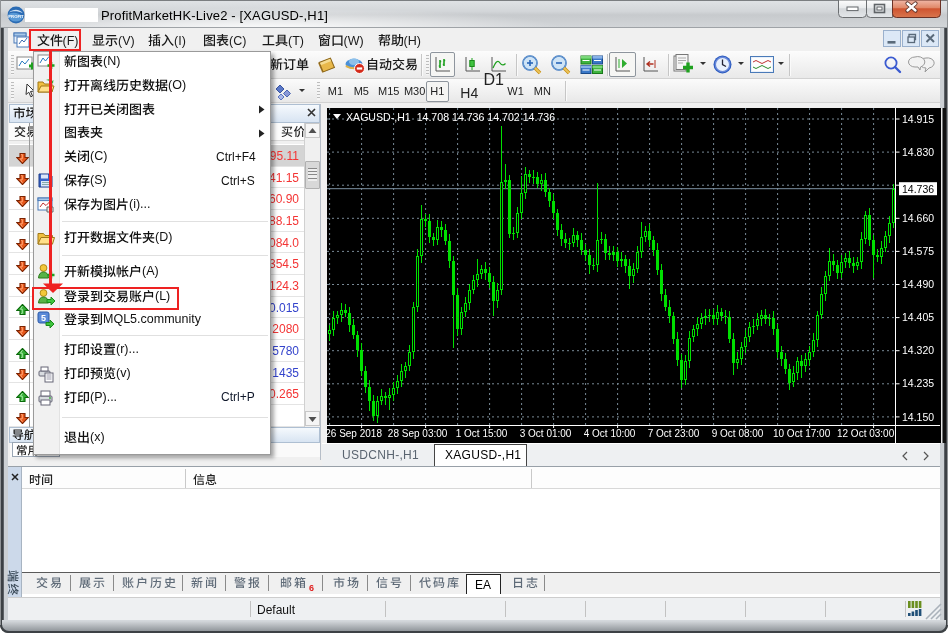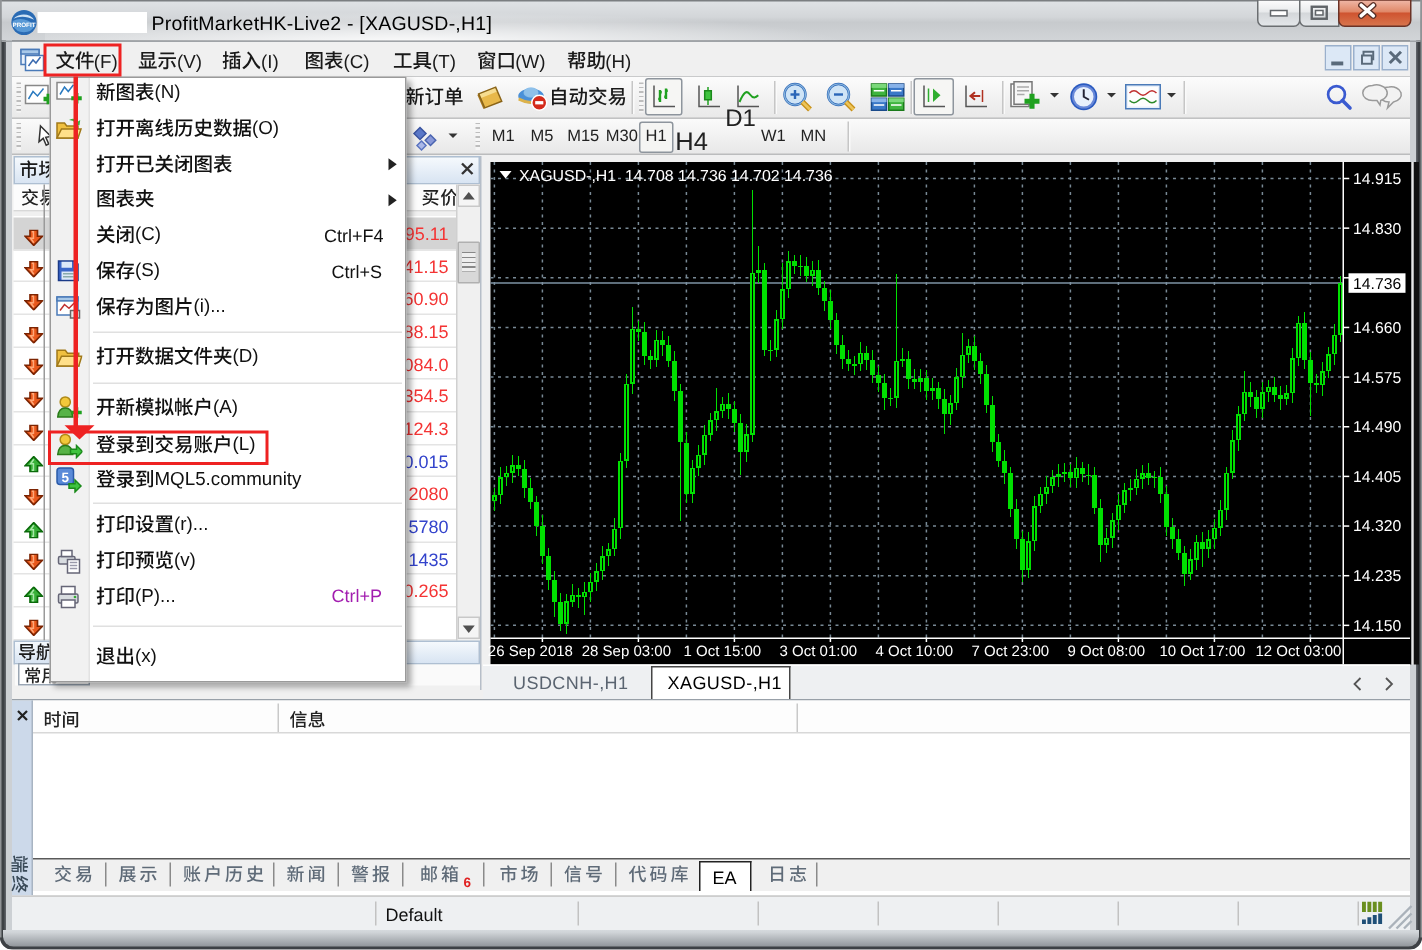--- a/index.html
+++ b/index.html
@@ -286,21 +286,21 @@
     </g>
   </svg>
 <div class="a" style="left:299px;top:89px;width:0;height:0;border:3.6px solid transparent;border-top-color:#333"></div>
 <div class="a" style="left:317px;top:82px;width:3px;height:18px;background:repeating-linear-gradient(#bdbdbd 0 1px,#f5f5f5 1px 3px)"></div>
 <div class="a" style="left:426px;top:80.5px;width:23px;height:21px;background:#f5f5f3;border:1px solid #8e959d;border-radius:2px"></div>
 <div class="a" style="left:321.5px;top:85px;width:28px;text-align:center;font-size:11px;color:#222">M1</div>
 <div class="a" style="left:347.3px;top:85px;width:28px;text-align:center;font-size:11px;color:#222">M5</div>
 <div class="a" style="left:374.8px;top:85px;width:28px;text-align:center;font-size:11px;color:#222">M15</div>
 <div class="a" style="left:400.6px;top:85px;width:28px;text-align:center;font-size:11px;color:#222">M30</div>
 <div class="a" style="left:423.4px;top:85px;width:28px;text-align:center;font-size:11px;color:#222">H1</div>
-<div class="a" style="left:450.2px;top:85px;width:28px;text-align:left;font-size:17px;color:#222">H4</div>
+<div class="a" style="left:450.2px;top:85px;width:28px;text-align:right;font-size:14px;color:#222">H4</div>
 <div class="a" style="left:475.9px;top:71px;width:28px;text-align:right;font-size:16px;color:#222">D1</div>
 <div class="a" style="left:501.6px;top:85px;width:28px;text-align:center;font-size:11px;color:#222">W1</div>
 <div class="a" style="left:528.3px;top:85px;width:28px;text-align:center;font-size:11px;color:#222">MN</div>
 <div class="a" style="left:565px;top:81px;width:1px;height:20px;background:#c6c6c6;box-shadow:1px 0 0 #fafafa"></div>
 <div class="a" style="left:8px;top:103px;width:932px;height:494px;background:#f0f0f0"></div>
 <div class="a" style="left:9px;top:104px;width:311px;height:19px;background:linear-gradient(#f5f9fd,#d8e4f2);border:1px solid #aebfd2"></div>
 <svg style="position:absolute;left:13.0px;top:105.4px;overflow:visible" width="50" height="16">
     <g fill="#1b1b1b">
       <g transform="translate(0,12.6)">
         <path transform="translate(0.0,0)" d="M5.1 -10.3C5.3 -9.9 5.6 -9.2 5.8 -8.8H0.6V-7.6H5.6V-6.1H1.7V-0.3H2.9V-4.9H5.6V1.0H6.8V-4.9H9.7V-1.7C9.7 -1.6 9.6 -1.5 9.4 -1.5C9.2 -1.5 8.4 -1.5 7.7 -1.5C7.8 -1.2 8.0 -0.7 8.1 -0.4C9.1 -0.4 9.8 -0.4 10.3 -0.6C10.8 -0.8 10.9 -1.1 10.9 -1.7V-6.1H6.8V-7.6H11.9V-8.8H7.2C7.0 -9.3 6.6 -10.1 6.2 -10.7Z"></path>
@@ -832,21 +832,21 @@
       </g>
     </g>
   </svg>
 <div class="a" style="left:90.0px;top:430.3px;font-size:12.5px;color:#111">(x)</div>
 <div class="a" style="left:62px;top:221.0px;width:206px;height:1px;background:#e0e0e0"></div>
 <div class="a" style="left:62px;top:254.5px;width:206px;height:1px;background:#e0e0e0"></div>
 <div class="a" style="left:62px;top:334.5px;width:206px;height:1px;background:#e0e0e0"></div>
 <div class="a" style="left:62px;top:417.0px;width:206px;height:1px;background:#e0e0e0"></div>
 <div class="a" style="left:216px;top:149.5px;font-size:12px;color:#111">Ctrl+F4</div>
 <div class="a" style="left:221px;top:173.5px;font-size:12px;color:#111">Ctrl+S</div>
-<div class="a" style="left:221px;top:390px;font-size:12px;color:#a21caf">Ctrl+P</div>
+<div class="a" style="left:221px;top:390px;font-size:12px;color:#0f172a">Ctrl+P</div>
 <svg class="a" style="left:258px;top:105.2px" width="8" height="9">
     <path d="M1 0.5 L6.5 4.5 L1 8.5 Z" fill="#222"></path>
   </svg>
 <svg class="a" style="left:258px;top:128.6px" width="8" height="9">
     <path d="M1 0.5 L6.5 4.5 L1 8.5 Z" fill="#222"></path>
   </svg>
 <svg class="a" style="left:37px;top:53px" width="18" height="18">
     <rect x="1" y="2" width="13" height="11" fill="#fff" stroke="#888"></rect>
     <path d="M3 10 L6 5 L8.5 8 L12 3.5" stroke="#2a7ac0" fill="none"></path>
     <g stroke="#1fa11f" stroke-width="2.6">

